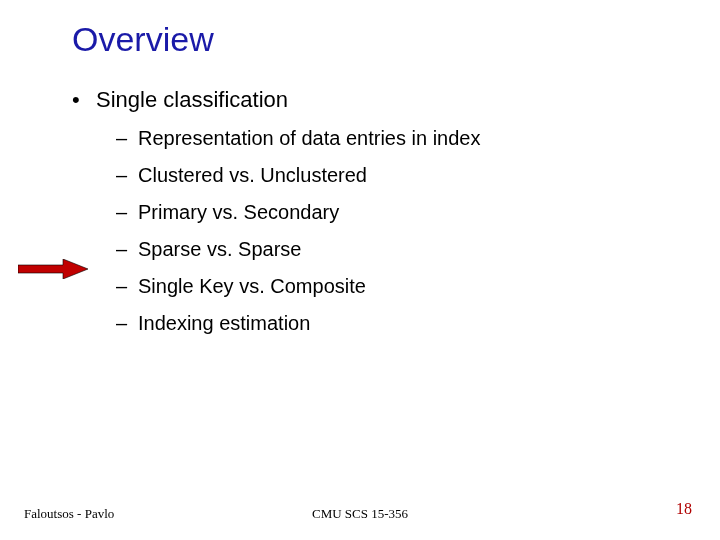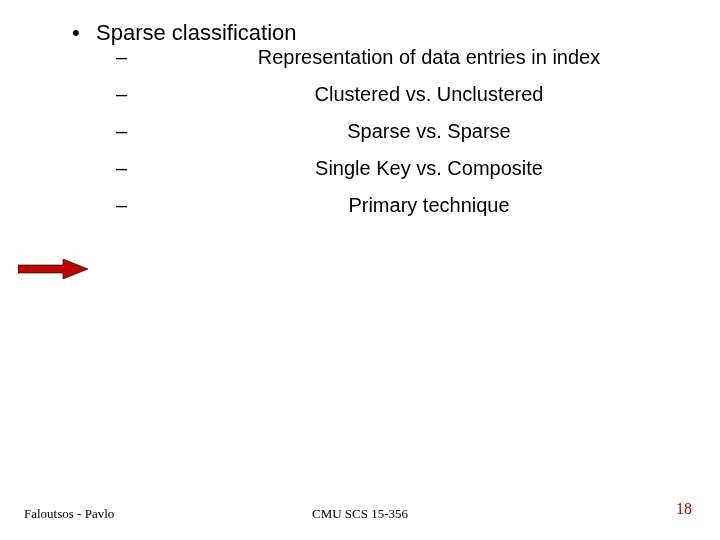--- a/index.html
+++ b/index.html
@@ -36,21 +36,21 @@
   }
   ul.level1 > li::before {
     content: "•";
     position: absolute;
     left: 0;
     top: 0;
     font-size: 22px;
   }
   ul.level2 {
     list-style: none;
-    text-align: center;
+    margin-top: 14px;
   }
   ul.level2 > li {
     font-size: 20px;
     margin-bottom: 14px;
     position: relative;
     padding-left: 42px;
     font-weight: 400;
   }
   ul.level2 > li::before {
     content: "–";
@@ -86,30 +86,32 @@
     font-size: 16px;
     font-family: "Times New Roman", Times, serif;
     color: #b00000;
   }
 </style>
 </head>
 <body>
 
 <div class="slide">
 
+  <div class="title">Overview</div>
 
   <ul class="level1">
     <li>
-      <span>Sparse classification</span>
+      <span>Single classification</span>
       <ul class="level2">
         <li><span>Representation of data entries in index</span></li>
         <li><span>Clustered vs. Unclustered</span></li>
+        <li><span>Primary vs. Secondary</span></li>
         <li><span>Sparse vs. Sparse</span></li>
         <li><span>Single Key vs. Composite</span></li>
-        <li><span>Primary technique</span></li>
+        <li><span>Indexing estimation</span></li>
       </ul>
     </li>
   </ul>
 
   <div class="arrow">
     <svg width="70" height="20" viewBox="0 0 70 20">
       <polygon points="0,6 45,6 45,0 70,10 45,20 45,14 0,14" fill="#c00000" stroke="#000" stroke-width="0.6"></polygon>
     </svg>
   </div>
 

